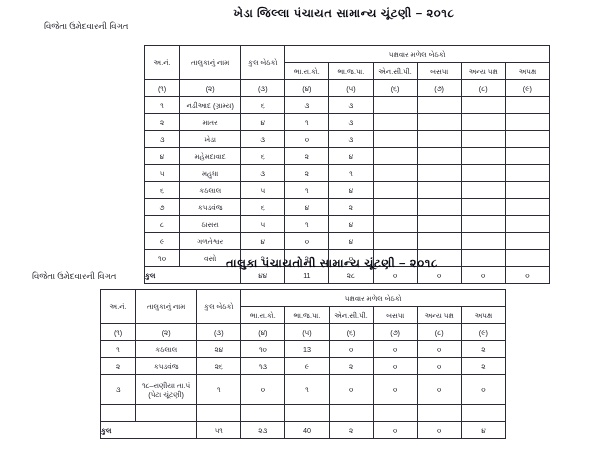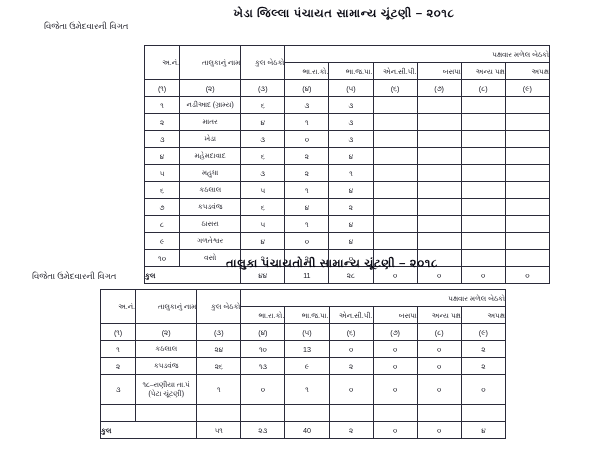--- a/index.html
+++ b/index.html
@@ -69,30 +69,28 @@
     vertical-align: middle;
     font-weight: normal;
     font-size: 7.2px;
     color: #12121c;
     height: 16px;
     line-height: 9px;
     overflow: hidden;
   }
   table.grid th {
     font-size: 7.2px;
-    text-align: right;
   }
   .hdr-main { height: 13px; }
   .hdr-sub  { height: 13px; }
   .numrow td { height: 13px; font-size: 7.4px; }
   .namecell {
     text-align: left;
     padding-left: 3px;
     font-size: 7.2px;
-    font-family: Liberation Serif, serif;
   }
   .namecell.two-line {
     line-height: 9px;
     padding-top: 1px;
     padding-bottom: 1px;
   }
   .totalrow td {
     font-size: 7.6px;
   }
   .totalrow .totallabel {

